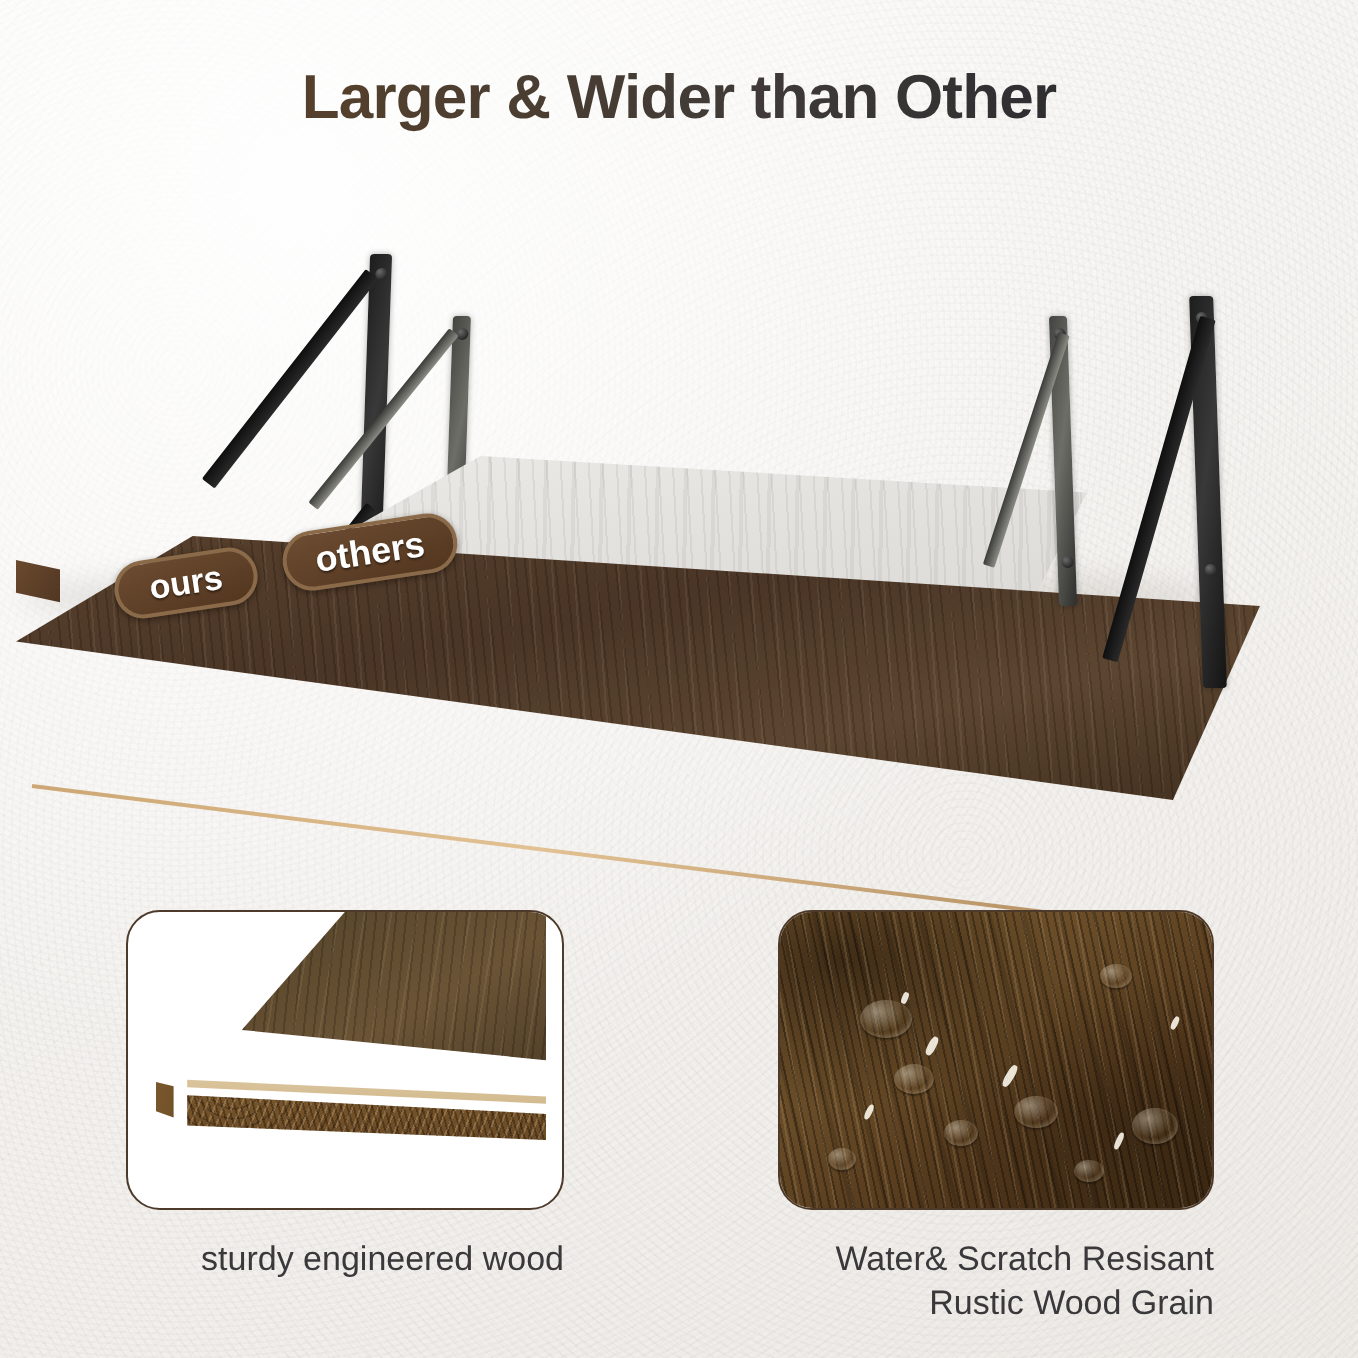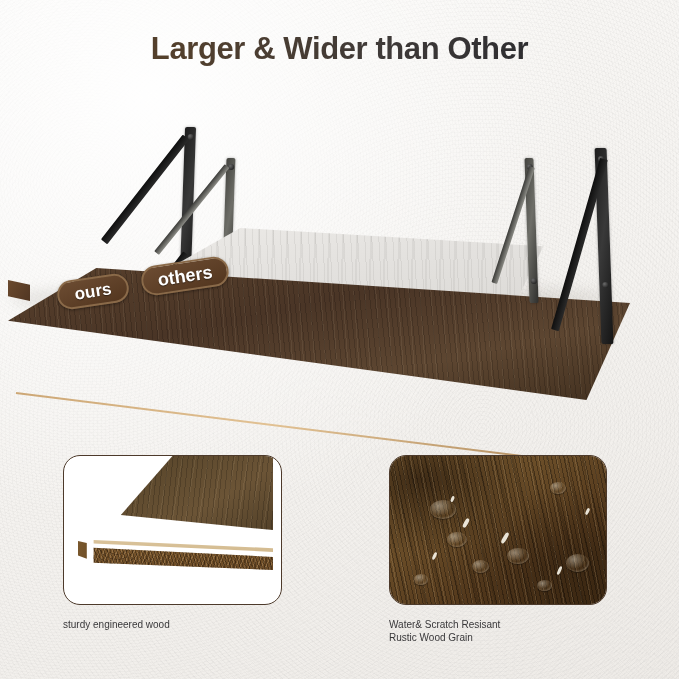--- a/index.html
+++ b/index.html
@@ -122,22 +122,22 @@
   #panels { position:absolute; left:0; top:447px; width:679px; height:232px; }
   .panel { position:absolute; }
   .frame {
     position:absolute; left:0; top:0; width:100%;
     border:1.4px solid #4d3a2b;
     border-radius:17px;
     overflow:hidden;
   }
   .caption {
     position:absolute; left:0; width:100%;
-    text-align:left;
-    font-size:10px; font-weight:400; color:#39383a;
+    text-align:right;
+    font-size:17px; font-weight:400; color:#39383a;
     line-height:1.28;
     white-space:pre-line;
   }
 
   
   #panel-left  { left:63px;  top:8px;  width:219px; }
   #panel-left .frame { height:150px; background:#ffffff; }
   #board-top {
     position:absolute; left:14px; top:-8px; width:195px; height:108px;
     background:

